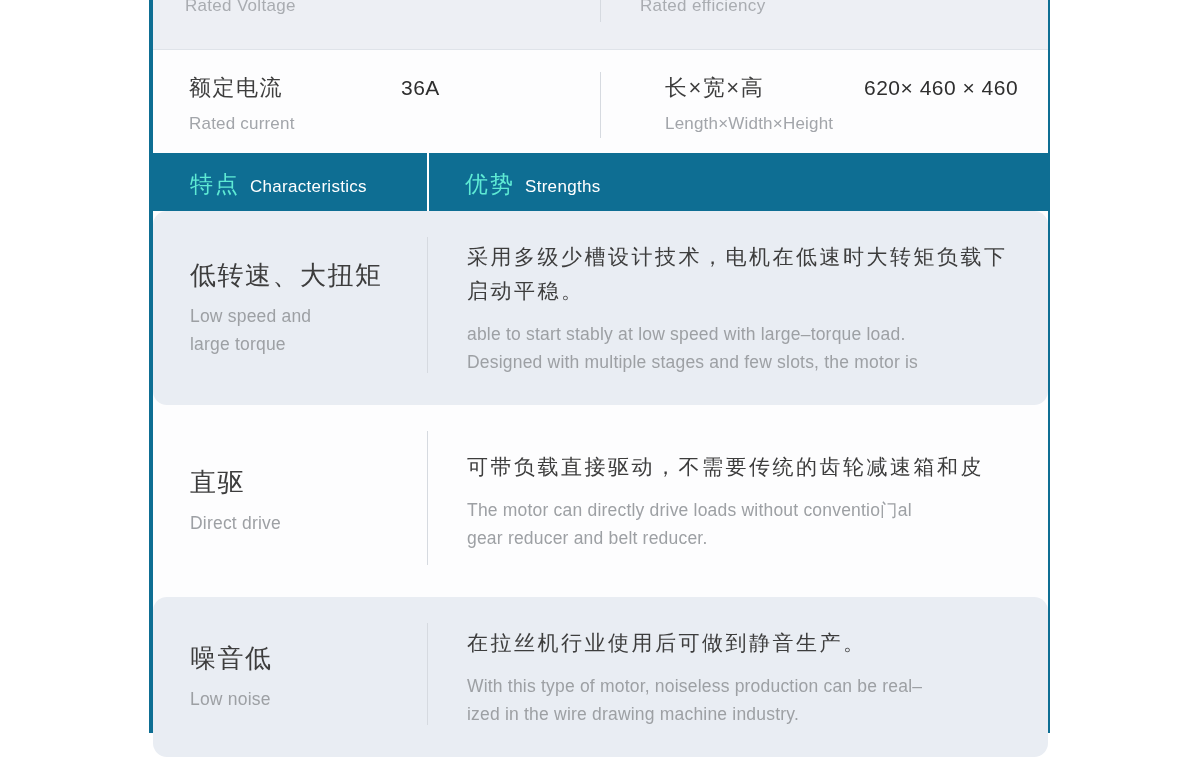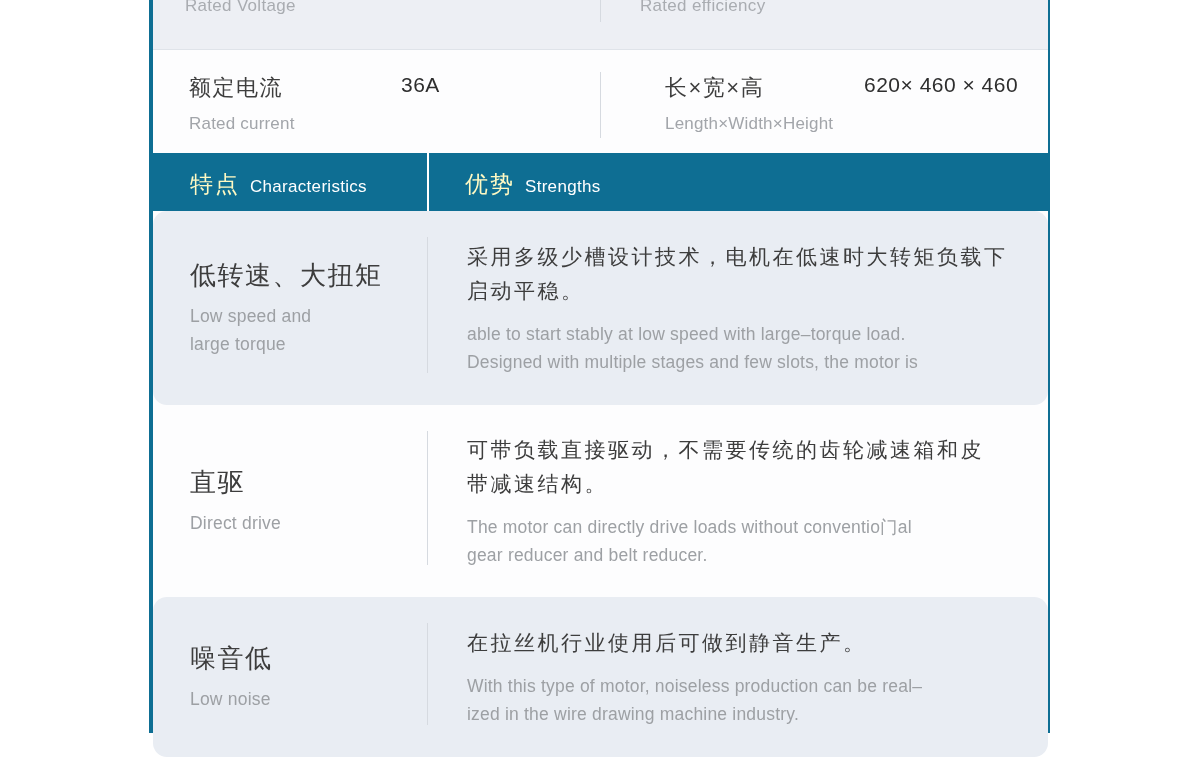--- a/index.html
+++ b/index.html
@@ -18,35 +18,35 @@
   .row-partial .plabel{position:absolute;top:-4px;font-size:17px;color:#a9acb1;letter-spacing:.3px;}
   .row-partial .p1{left:32px;}
   .row-partial .p2{left:487px;}
   .pdivider{position:absolute;left:447px;top:0;width:1px;height:22px;background:#d6dae0;}
 
   
   .row-spec{position:relative;height:103px;background:#fdfdfe;}
   .scell{position:absolute;top:23px;}
   .scell.s1{left:36px;}
   .scell.s2{left:512px;}
-  .sline{display:flex;align-items:flex-start;white-space:nowrap;}
+  .sline{display:flex;align-items:center;white-space:nowrap;}
   .sline .zh{font-size:22px;color:#3e3e3e;letter-spacing:1.5px;}
   .s1 .zh{width:212px;}
   .s2 .zh{width:199px;}
   .sline .val{font-size:21px;color:#2e2e2e;letter-spacing:.5px;}
   .sen{margin-top:11px;font-size:17px;color:#a2a5aa;letter-spacing:.2px;}
   .sdivider{position:absolute;left:447px;top:22px;width:1px;height:66px;background:#d6dae0;}
 
   
   .row-head{position:relative;height:58px;background:#0e6e93;display:flex;}
   .hcell{display:flex;align-items:baseline;box-sizing:border-box;padding-top:16px;}
   .hcell.h1{width:274px;padding-left:37px;}
   .hcell.h2{flex:1;padding-left:36px;}
   .hdivider{width:2px;background:#ffffff;height:58px;flex:0 0 2px;}
-  .hzh{font-size:23px;color:#fef9c3;letter-spacing:2px;}
+  .hzh{font-size:23px;color:#5eead4;letter-spacing:2px;}
   .hen{font-size:17px;color:#ffffff;margin-left:10px;letter-spacing:.3px;}
 
   
   .frow{position:relative;display:flex;}
   .frow.light{background:#e9edf3;border-radius:14px;}
   .frow.white{background:#fdfdfe;}
   .frow.r1{height:194px;}
   .frow.r2{height:192px;}
   .frow.r3{height:160px;}
   .fleft{width:274px;flex:0 0 274px;box-sizing:border-box;padding-left:37px;
@@ -126,21 +126,20 @@
       <div class="fleft">
         <div class="ftitle">直驱</div>
         <div class="fen">
           <div>Direct drive</div>
         </div>
       </div>
       <div class="fdiv"></div>
       <div class="fright">
         <div class="dzh">
           <div>可带负载直接驱动，不需要传统的齿轮减速箱和皮</div>
-          <div>带减速结构。</div>
         </div>
         <div class="den">
           <div>The motor can directly drive loads without conventio门al</div>
           <div>gear reducer and belt reducer.</div>
         </div>
       </div>
     </div>
 
     <div class="frow light r3">
       <div class="fleft">

